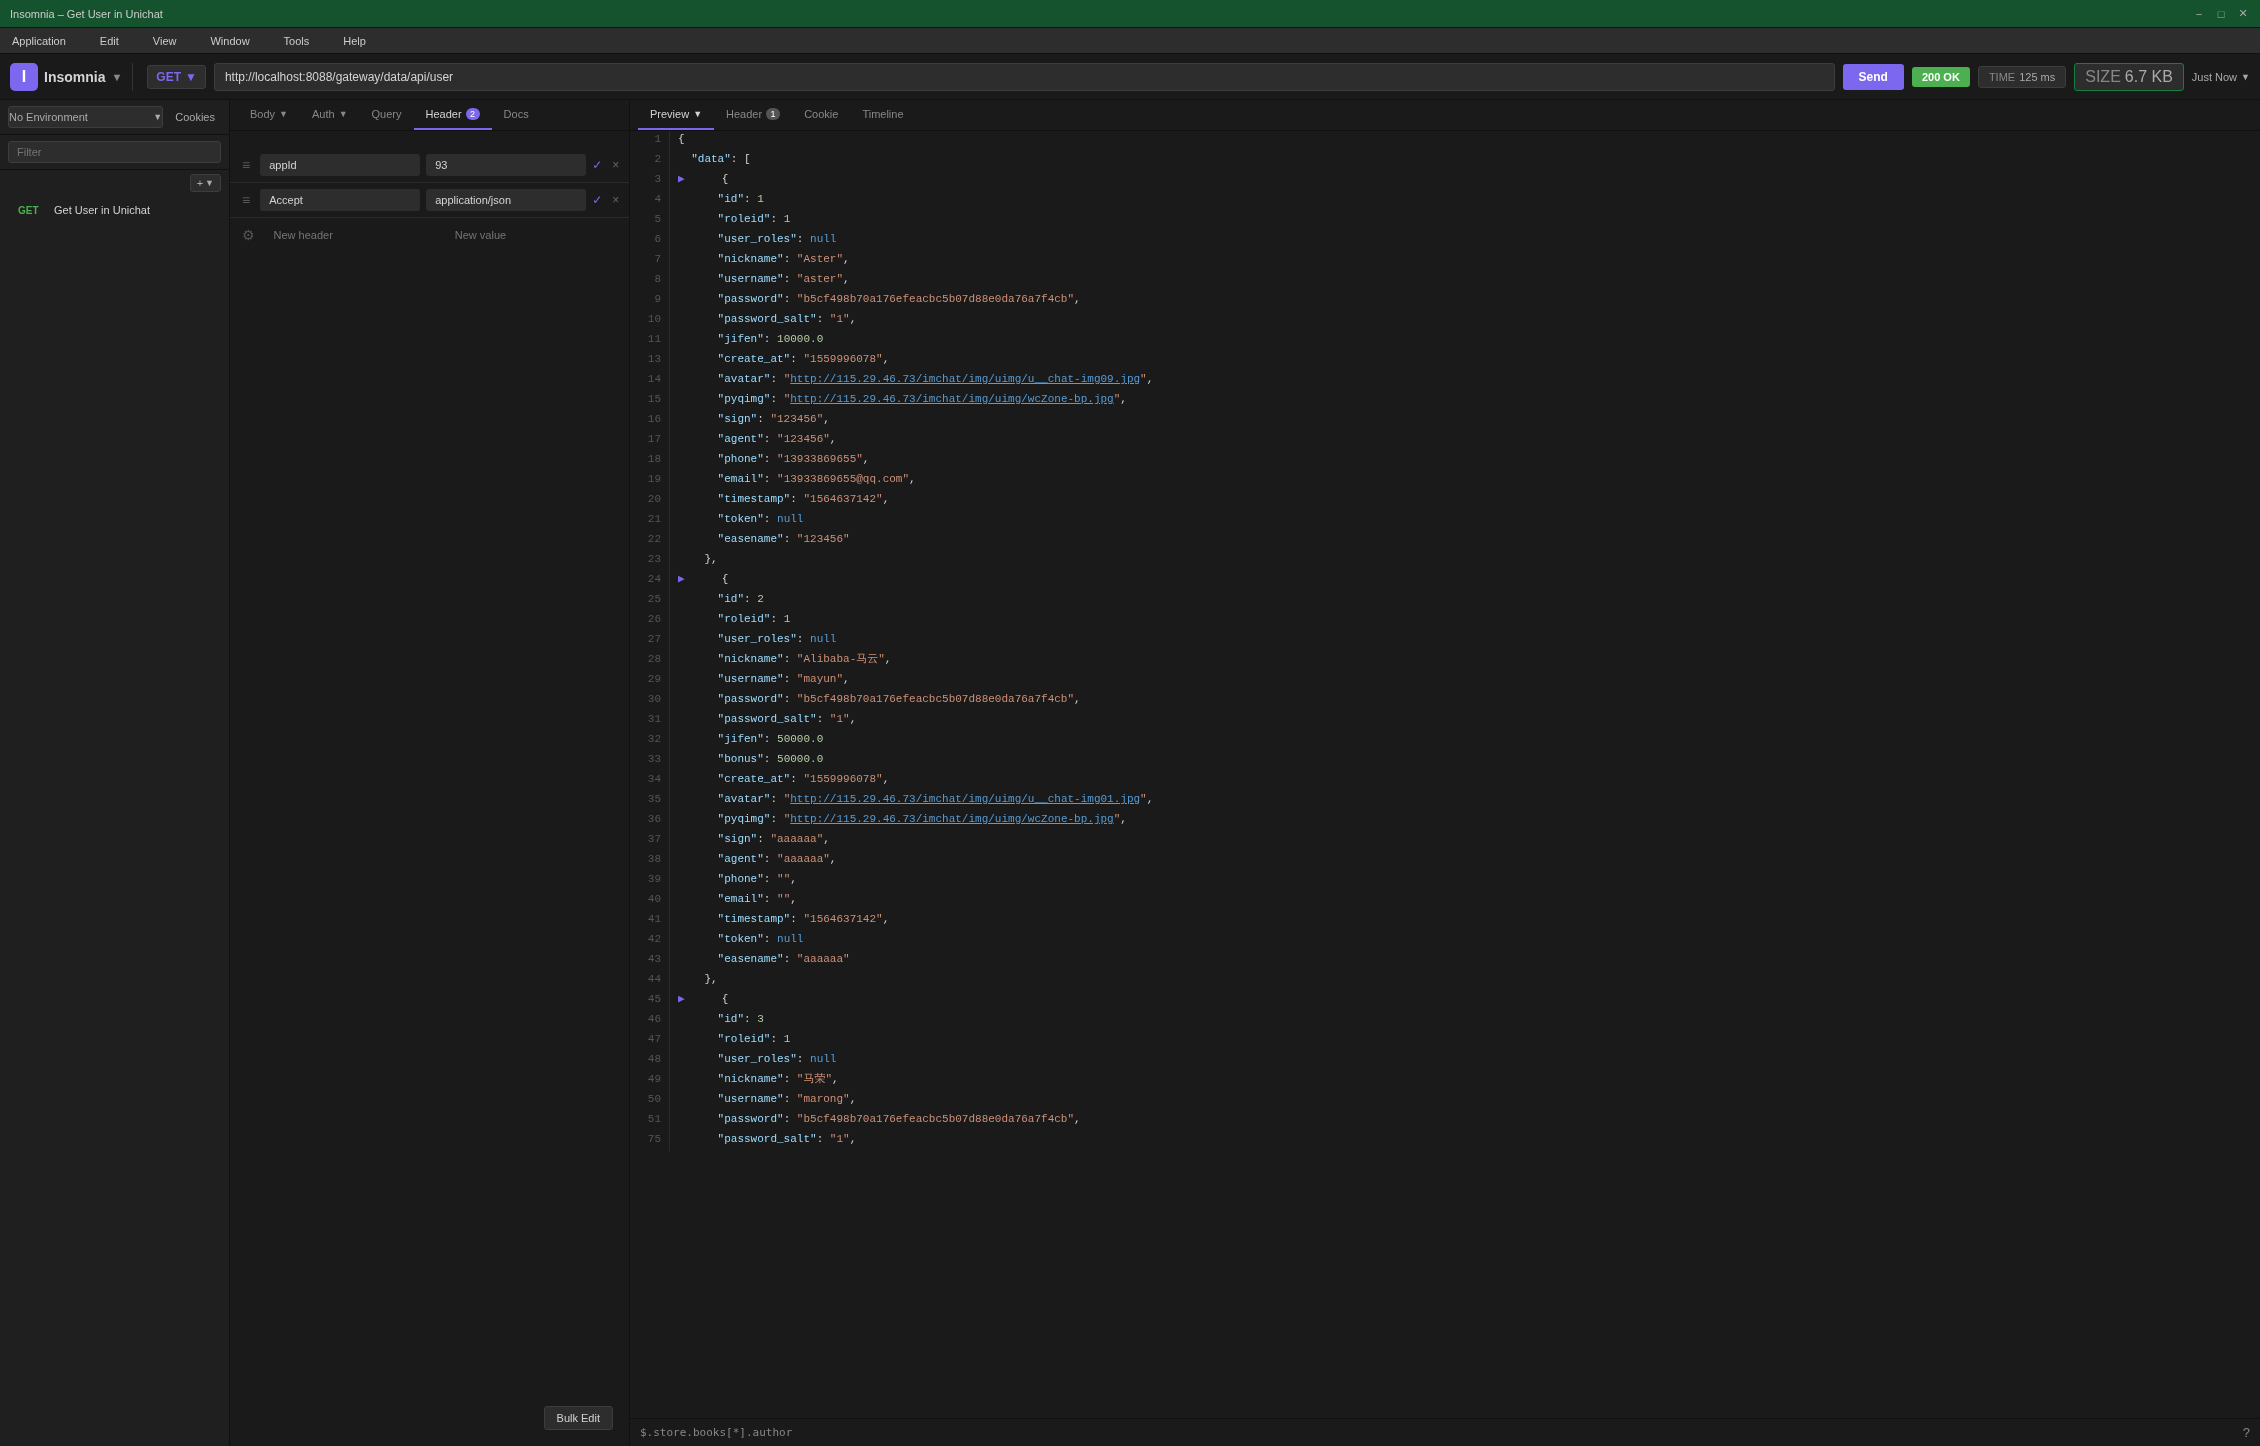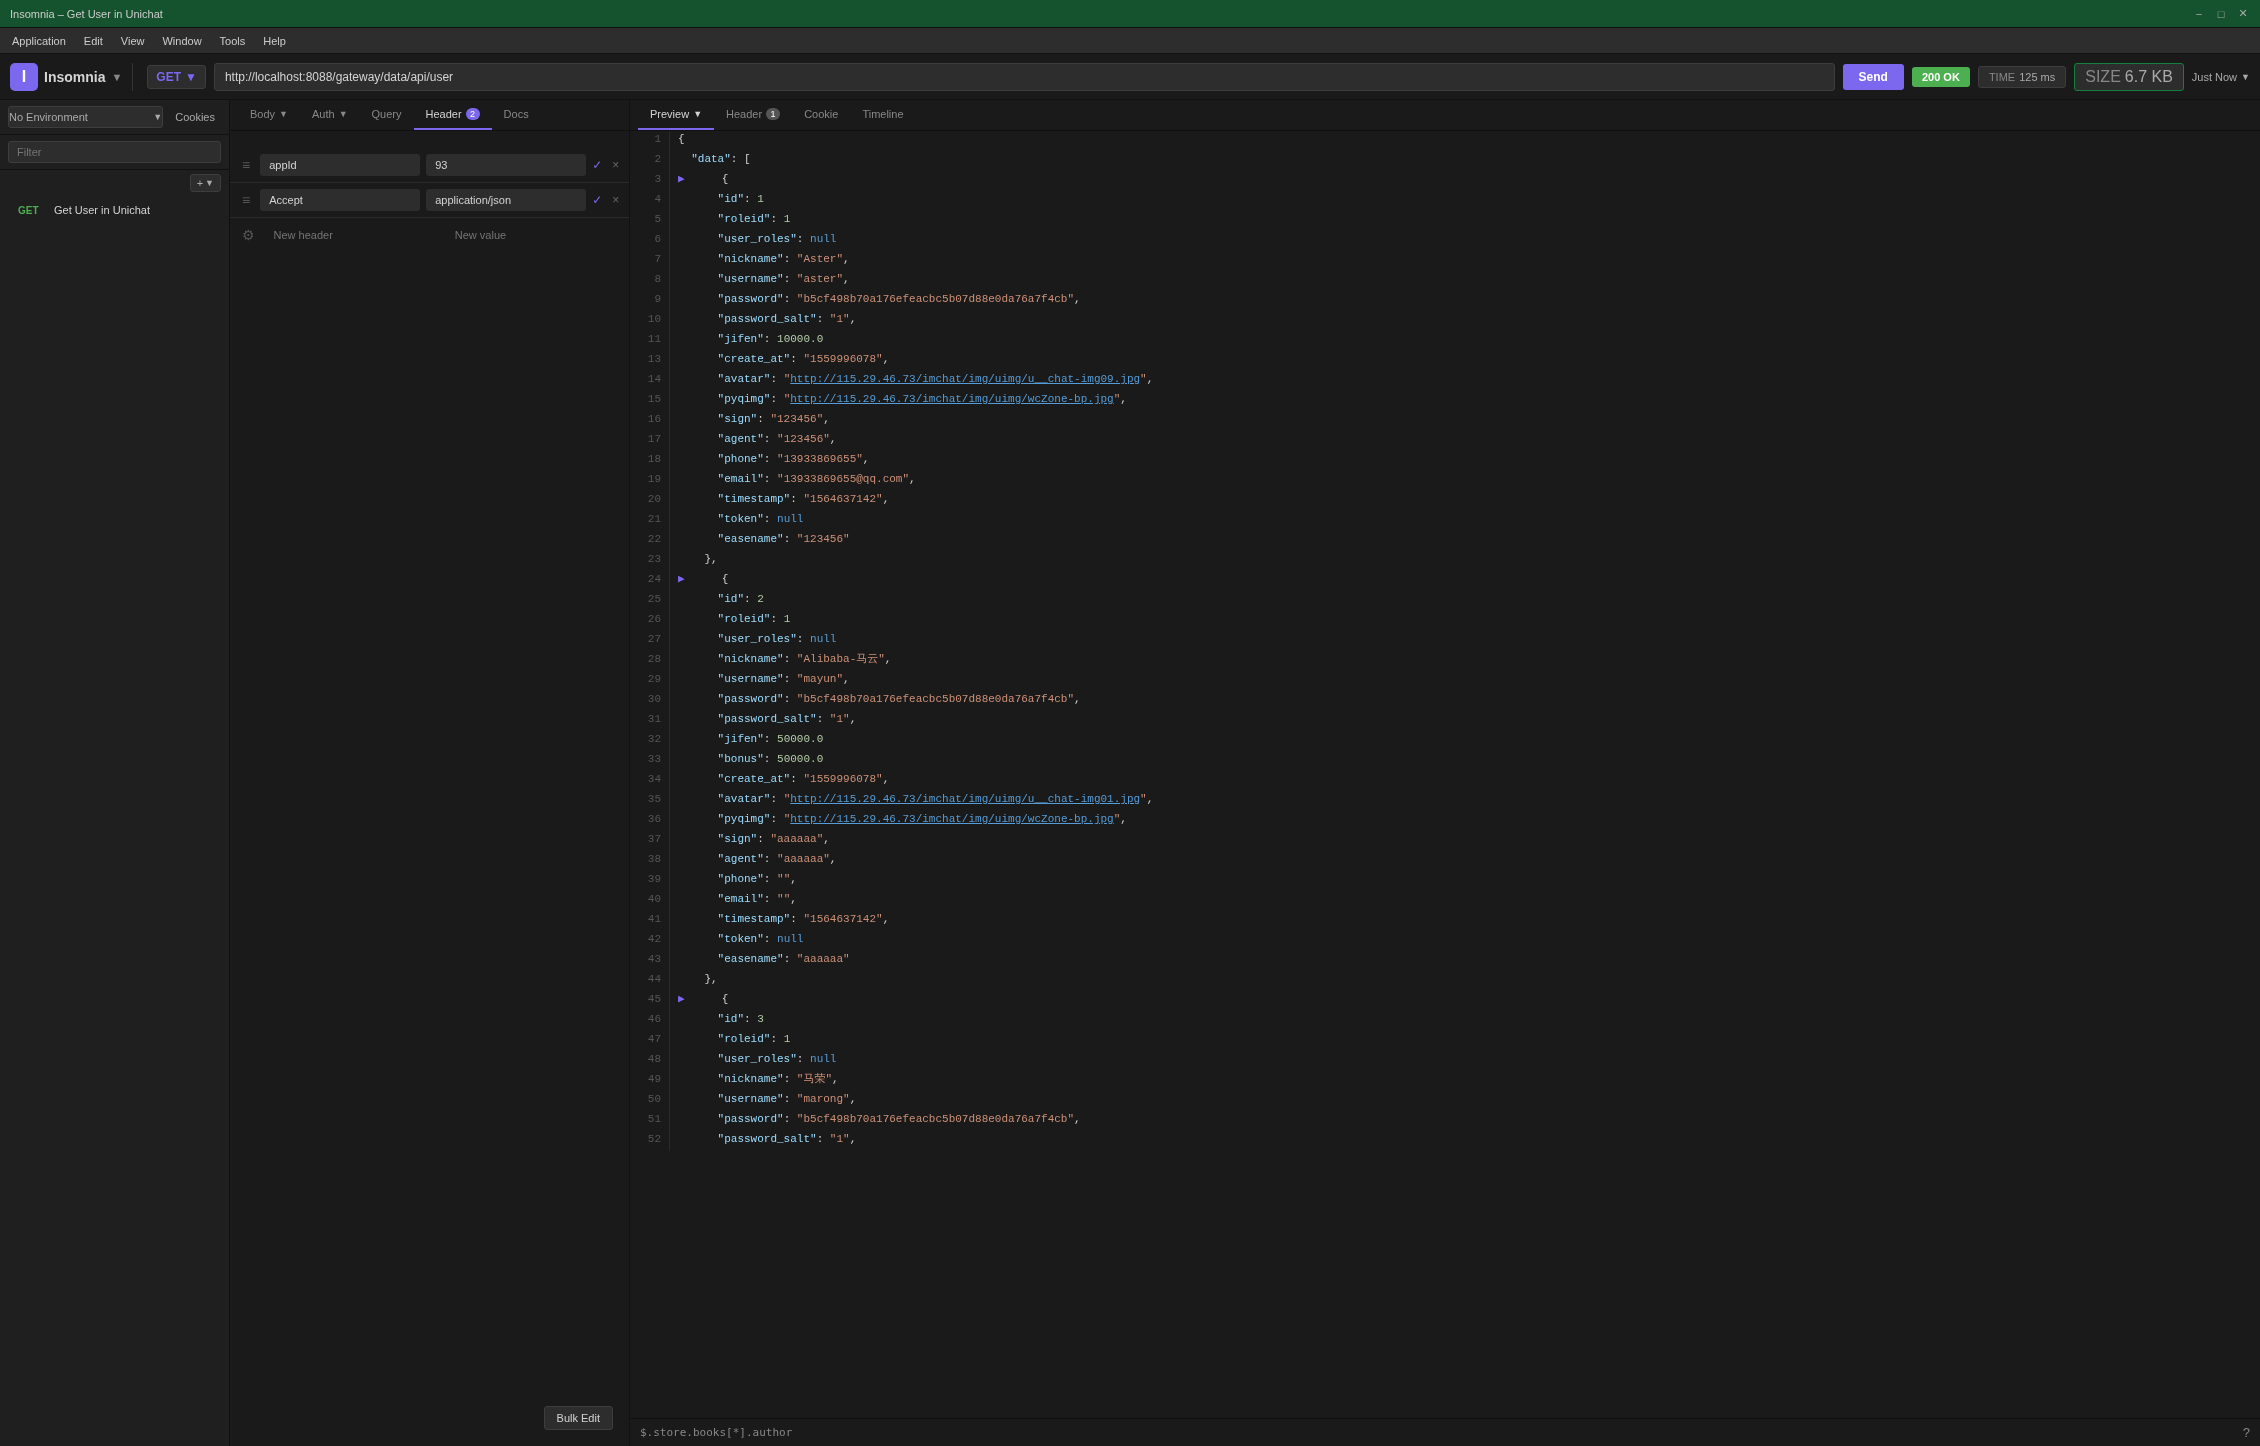--- a/index.html
+++ b/index.html
@@ -5,21 +5,21 @@
     * { box-sizing: border-box; margin: 0; padding: 0; }
     body { font-family: 'Segoe UI', Arial, sans-serif; background: #1a1a1a; color: #d4d4d4; font-size: 12px; overflow: hidden; height: 100vh; display: flex; flex-direction: column; }
     
     
     .title-bar { background: #14532d; height: 28px; display: flex; align-items: center; padding: 0 10px; justify-content: space-between; border-bottom: 1px solid #111; }
     .title-bar-title { font-size: 11px; color: #ccc; }
     .title-bar-controls { display: flex; gap: 8px; }
     .title-bar-btn { width: 14px; height: 14px; display: flex; align-items: center; justify-content: center; font-size: 11px; color: #aaa; cursor: pointer; background: none; border: none; }
     
     
-    .menu-bar { background: #2d2d2d; height: 26px; display: flex; align-items: center; padding: 0 4px; border-bottom: 1px solid #111; gap: 2px; }
+    .menu-bar { background: #2d2d2d; height: 26px; display: flex; align-items: center; padding: 0 4px; border-bottom: 1px solid #111; gap: 18px; }
     .menu-item { padding: 3px 8px; font-size: 11px; color: #ccc; cursor: pointer; border-radius: 3px; }
     
     
     .app { display: flex; flex-direction: column; flex: 1; overflow: hidden; }
     
     
     .url-bar { background: #1a1a1a; height: 46px; display: flex; align-items: center; padding: 0 10px; gap: 8px; border-bottom: 1px solid #111; }
     .method-select { background: #2d2d2d; border: 1px solid #3d3d3d; color: #7b68ee; padding: 4px 8px; font-size: 12px; font-weight: bold; border-radius: 3px; cursor: pointer; display: flex; align-items: center; gap: 4px; }
     .url-input { flex: 1; background: #2d2d2d; border: 1px solid #3d3d3d; color: #d4d4d4; padding: 6px 10px; font-size: 12px; border-radius: 3px; outline: none; }
     .send-btn { background: #7b68ee; color: #fff; border: none; padding: 6px 16px; font-size: 12px; font-weight: bold; border-radius: 3px; cursor: pointer; }
@@ -442,21 +442,21 @@
             </div>
             <div class="code-line">
               <span class="line-num">50</span>
               <span class="line-content">      <span class="j-key">"username"</span>: <span class="j-string">"marong"</span>,</span>
             </div>
             <div class="code-line">
               <span class="line-num">51</span>
               <span class="line-content">      <span class="j-key">"password"</span>: <span class="j-string">"b5cf498b70a176efeacbc5b07d88e0da76a7f4cb"</span>,</span>
             </div>
             <div class="code-line">
-              <span class="line-num">52</span>
+              <span class="line-num">75</span>
               <span class="line-content">      <span class="j-key">"password_salt"</span>: <span class="j-string">"1"</span>,</span>
             </div>
           </div>
 
         <div class="bottom-bar">
           <input class="bottom-query" value="$.store.books[*].author" style="">
           <span class="help-btn">?</span>
         </div>
       </div>
     </div>

